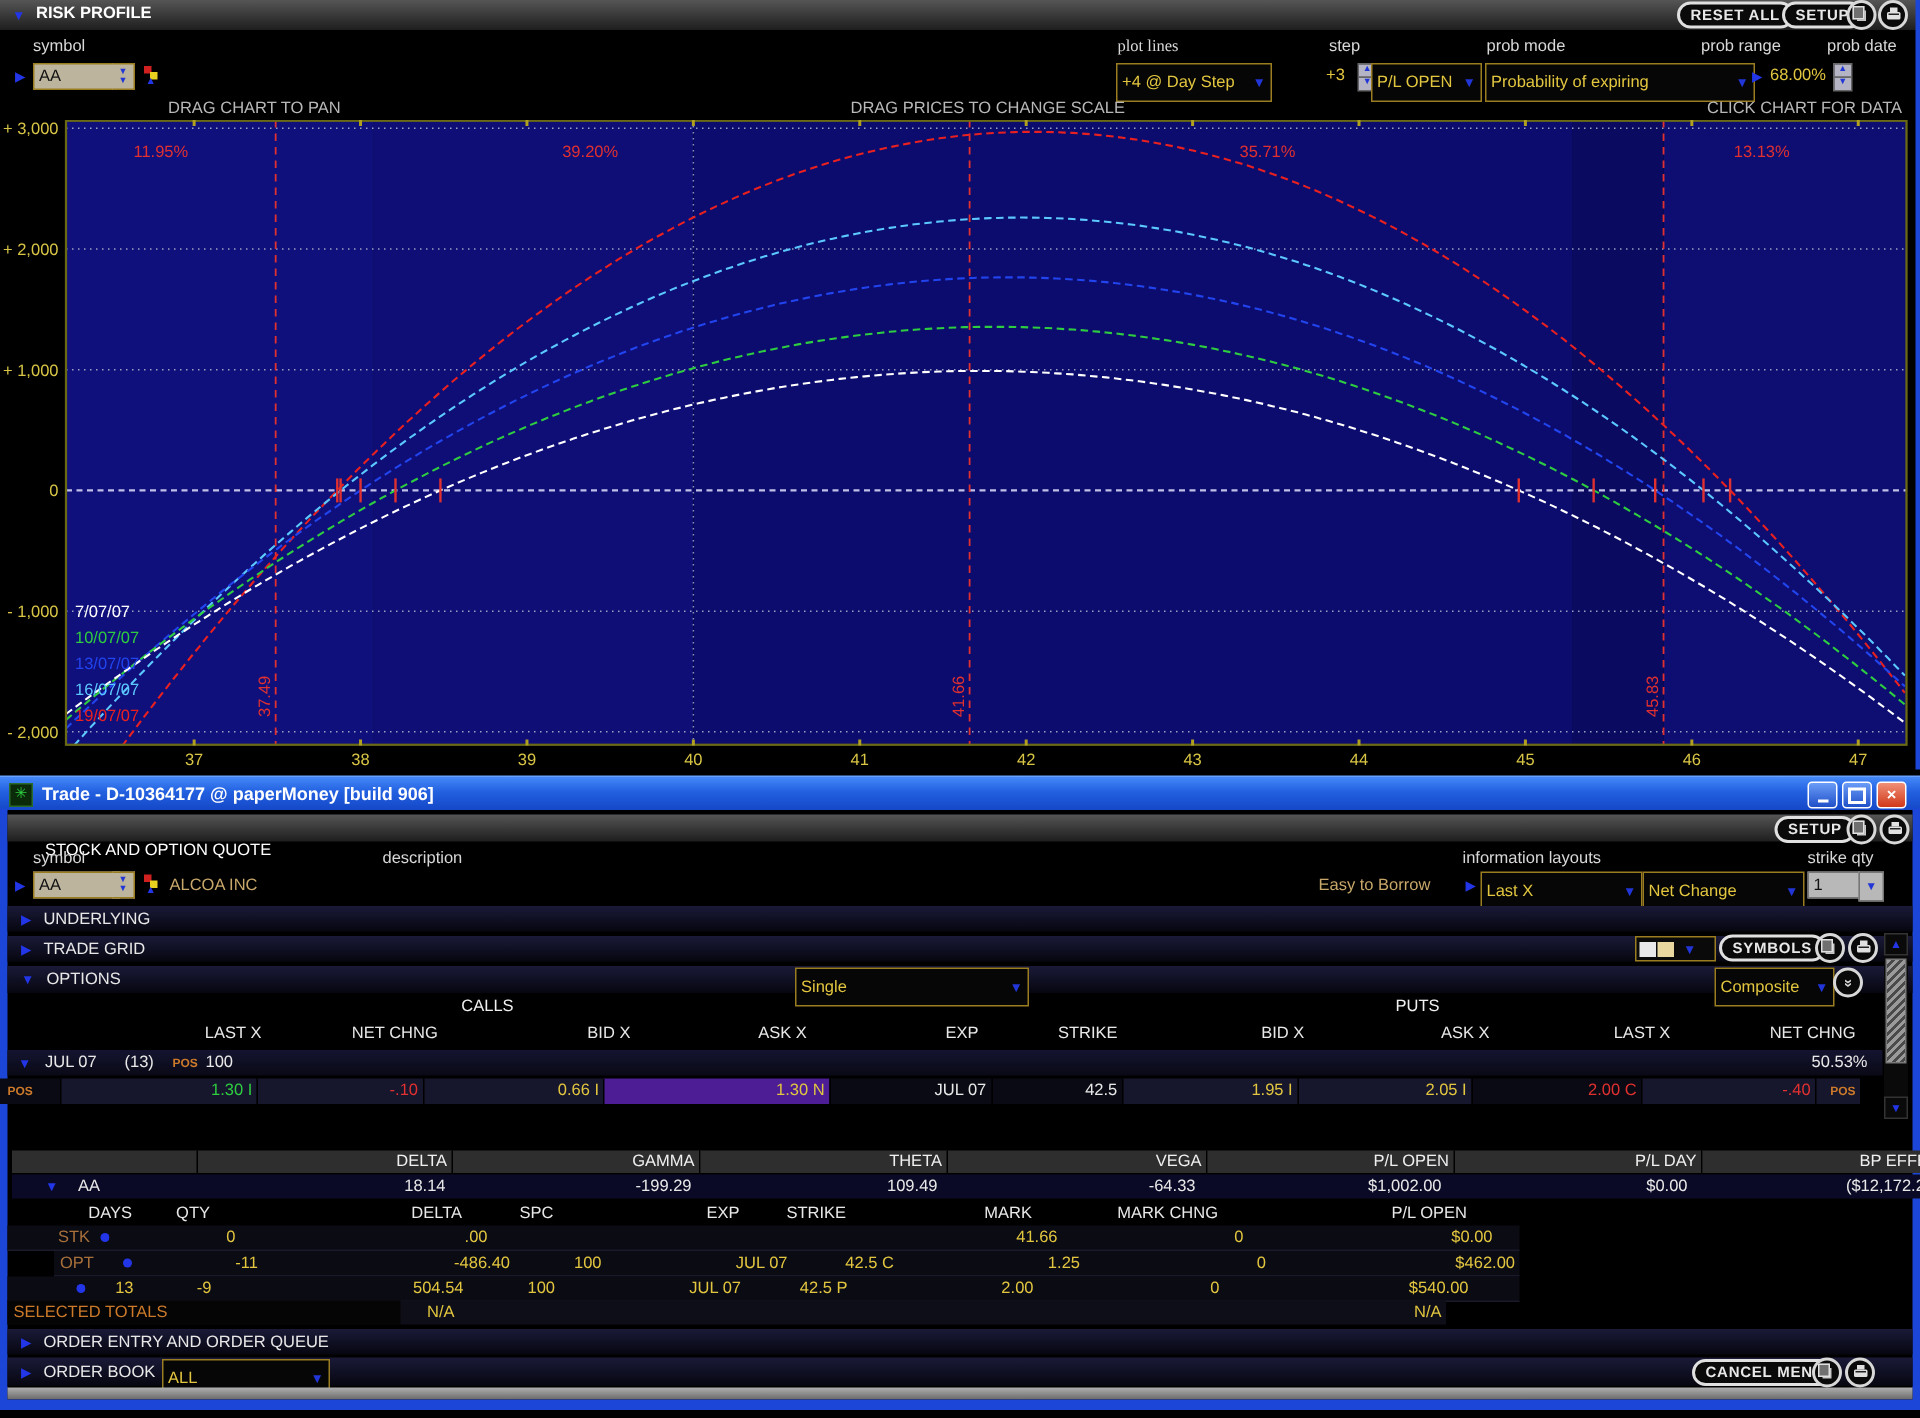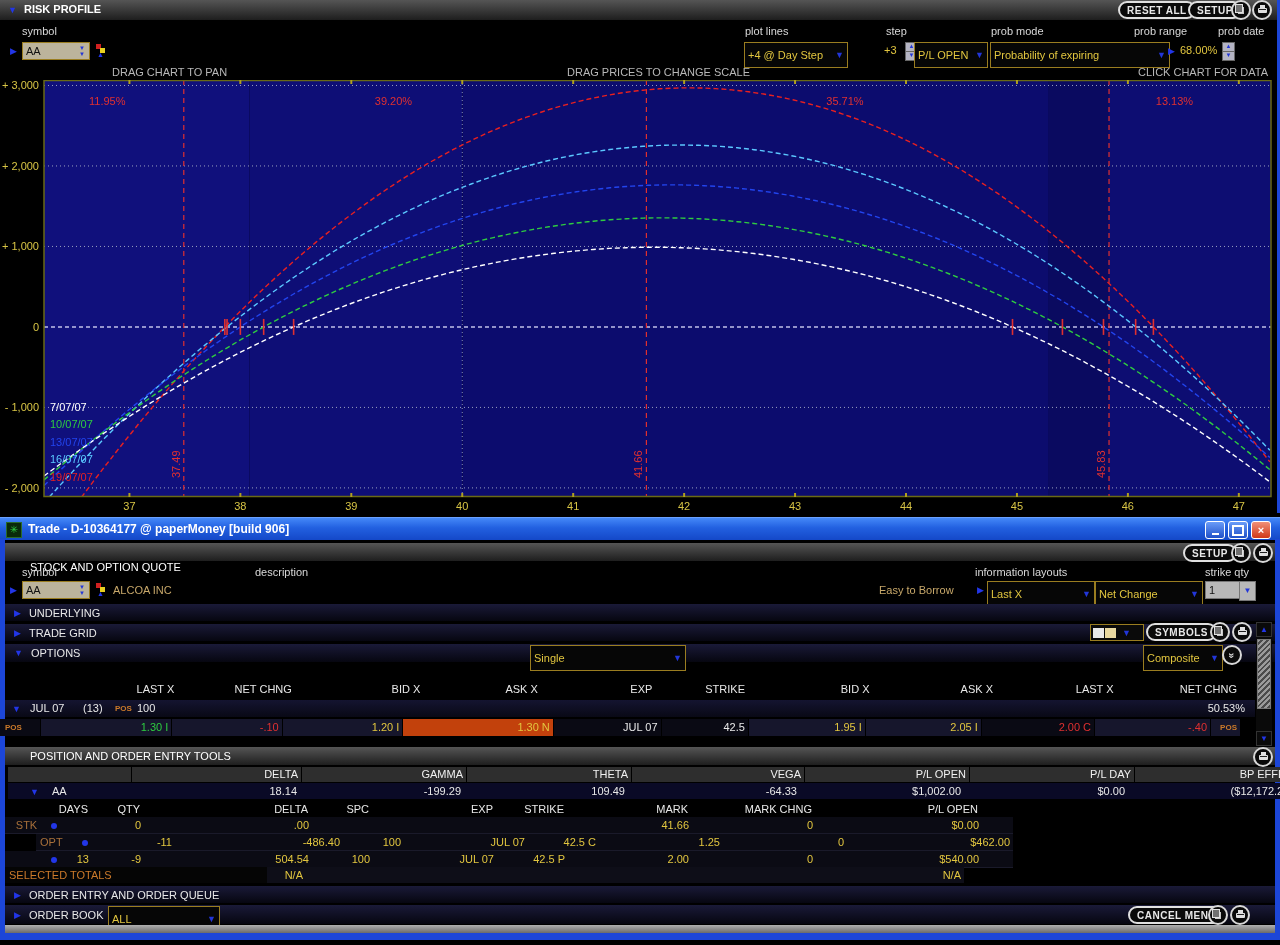--- a/index.html
+++ b/index.html
@@ -69,21 +69,21 @@
     <span class="abs pill" style="left:1188px;top:1px;">SETUP</span>
     <span class="abs cbtn" style="left:1231px;top:0;">
         <span class="gl-copy"></span>
       </span>
     <span class="abs cbtn" style="left:1252px;top:0;">
         <span class="gl-print"></span>
       </span>
   </div>
 
   <span class="abs lbl" style="left:22px;top:25px;">symbol</span>
-  <span class="abs lbl" style="left:745px;top:25px;">plot lines</span>
+  <span class="abs lbl" style="left:745px;top:25px;font-family:Liberation Serif, serif;">plot lines</span>
   <span class="abs lbl" style="left:886px;top:25px;">step</span>
   <span class="abs lbl" style="left:991px;top:25px;">prob mode</span>
   <span class="abs lbl" style="left:1134px;top:25px;">prob range</span>
   <span class="abs lbl" style="left:1218px;top:25px;">prob date</span>
 
   <span class="abs tri-r" style="left:10px;top:46px;">▶</span>
   <div class="abs combo-input" style="left:22px;top:42px;width:50px;height:16px;">
       <span>AA</span>
     </div>
   <div class="abs combo-arrows" style="left:75px;top:42px;width:14px;height:16px;">
@@ -314,20 +314,24 @@
   <span class="abs chevcirc" style="left:1222px;top:130px;">
       <span>»</span>
     </span>
 
   <div class="abs" style="left:1256px;top:107px;width:16px;height:124px;background:#0a0a0a;">
     <div style="width:16px;height:15px;background:#0a0a0a;border:1px solid #333;color:#2236e8;font-size:8px;text-align:center;line-height:14px;box-sizing:border-box;">▲</div>
     <div style="width:14px;height:70px;margin:2px 0 0 1px;background:repeating-linear-gradient(135deg,#9a9a9a 0 2px,#4a4a4a 2px 4px);border:1px solid #777;box-sizing:border-box;"></div>
     <div style="position:absolute;bottom:0;width:16px;height:15px;background:#0a0a0a;border:1px solid #333;color:#2236e8;font-size:8px;text-align:center;line-height:14px;box-sizing:border-box;">▼</div>
   </div>
 
+  <div class="abs" style="left:5px;top:150px;width:1250px;height:15px;display:flex;">
+    <div style="width:640px;text-align:center;color:#f0f0f0;font-size:11px;">CALLS</div>
+    <div style="width:600px;text-align:center;color:#f0f0f0;font-size:11px;">PUTS</div>
+  </div>
 
   <div class="abs row-flex" style="left:0;top:168px;width:1240px;color:#e8e8e8;">
     <div class="cell" style="width:35px;"></div>
     <div class="cell" style="width:137px;">LAST X</div>
     <div class="cell" style="width:115px;">NET CHNG</div>
     <div class="cell" style="width:126px;">BID X</div>
     <div class="cell" style="width:115px;">ASK X</div>
     <div class="cell" style="width:112px;">EXP</div>
     <div class="cell" style="width:90px;">STRIKE</div>
     <div class="cell" style="width:122px;">BID X</div>
@@ -342,37 +346,31 @@
     <span class="abs" style="left:78px;top:2px;">(13)</span>
     <span class="abs orange" style="left:110px;top:4px;font-size:8px;font-weight:bold;">POS</span>
     <span class="abs" style="left:132px;top:2px;">100</span>
     <span class="abs" style="left:1190px;top:2px;width:50px;text-align:right;">50.53%</span>
   </div>
 
   <div class="abs row-flex" style="left:0;top:204px;width:1240px;height:17px;line-height:17px;">
     <div class="cell orange" style="width:35px;text-align:left;padding-left:5px;font-size:8px;font-weight:bold;background:#0a0a14;">POS</div>
     <div class="cell green" style="width:137px;background:#16162c;border-left:1px solid #000;">1.30 I</div>
     <div class="cell red" style="width:115px;background:#16162c;border-left:1px solid #000;">-.10</div>
-    <div class="cell gold" style="width:126px;background:#16162c;border-left:1px solid #000;">1.20 I</div>
-    <div class="cell gold" style="width:115px;background:#c2410c;border-left:1px solid #000;padding-left:40px;">1.30 N</div>
+    <div class="cell gold" style="width:126px;background:#16162c;border-left:1px solid #000;">0.66 I</div>
+    <div class="cell gold" style="width:115px;background:#4c1d95;border-left:1px solid #000;padding-left:40px;">1.30 N</div>
     <div class="cell white" style="width:112px;background:#0a0a14;border-left:1px solid #000;">JUL 07</div>
     <div class="cell white" style="width:90px;background:#0a0a14;border-left:1px solid #000;">42.5</div>
     <div class="cell gold" style="width:122px;background:#16162c;border-left:1px solid #000;">1.95 I</div>
     <div class="cell gold" style="width:121px;background:#16162c;border-left:1px solid #000;">2.05 I</div>
     <div class="cell red" style="width:118px;background:#0a0a14;border-left:1px solid #000;">2.00 C</div>
     <div class="cell red" style="width:121px;background:#16162c;border-left:1px solid #000;">-.40</div>
     <div class="cell orange" style="width:28px;font-size:8px;font-weight:bold;background:#16162c;border-left:1px solid #000;">POS</div>
   </div>
 
-  <div class="abs secbar" style="left:5px;top:232px;width:1270px;height:18px;">
-    <span class="abs" style="left:25px;top:3px;color:#fff;">POSITION AND ORDER ENTRY TOOLS</span>
-    <span class="abs cbtn" style="left:1248px;top:0;">
-        <span class="gl-print"></span>
-      </span>
-  </div>
 
   <div class="abs row-flex" style="left:8px;top:252px;height:15px;line-height:15px;">
     <div class="cell hdrcell" style="width:120px;"></div>
     <div class="cell hdrcell" style="width:166px;">DELTA</div>
     <div class="cell hdrcell" style="width:161px;">GAMMA</div>
     <div class="cell hdrcell" style="width:161px;">THETA</div>
     <div class="cell hdrcell" style="width:169px;">VEGA</div>
     <div class="cell hdrcell" style="width:161px;">P/L OPEN</div>
     <div class="cell hdrcell" style="width:161px;">P/L DAY</div>
     <div class="cell hdrcell" style="width:165px;">BP EFFECT</div>
@@ -401,21 +399,21 @@
     <div class="cell" style="width:58px;">SPC</div>
     <div class="cell" style="width:121px;">EXP</div>
     <div class="cell" style="width:68px;">STRIKE</div>
     <div class="cell" style="width:121px;">MARK</div>
     <div class="cell" style="width:121px;">MARK CHNG</div>
     <div class="cell" style="width:163px;">P/L OPEN</div>
   </div>
 
   <div class="abs" style="left:5px;top:302px;">
     <div class="row-flex" style="height:16px;line-height:16px;background:#0b0b14;border-bottom:1px solid #1a1a2a;">
-      <div class="cell" style="width:35px;text-align:center;padding-left:4px;color:#a8703a;">STK</div>
+      <div class="cell" style="width:35px;text-align:right;padding-left:20px;color:#a8703a;">STK</div>
       <div class="cell" style="width:10px;padding:0;"><span class="dot" style="display:inline-block;margin-top:5px;"></span></div>
       <div class="cell gold" style="width:32px;"></div>
       <div class="cell gold" style="width:49px;">0</div>
       <div class="cell gold" style="width:165px;">.00</div>
       <div class="cell gold" style="width:58px;"></div>
       <div class="cell gold" style="width:121px;"></div>
       <div class="cell gold" style="width:68px;"></div>
       <div class="cell gold" style="width:121px;">41.66</div>
       <div class="cell gold" style="width:121px;">0</div>
       <div class="cell gold" style="width:163px;">$0.00</div>

